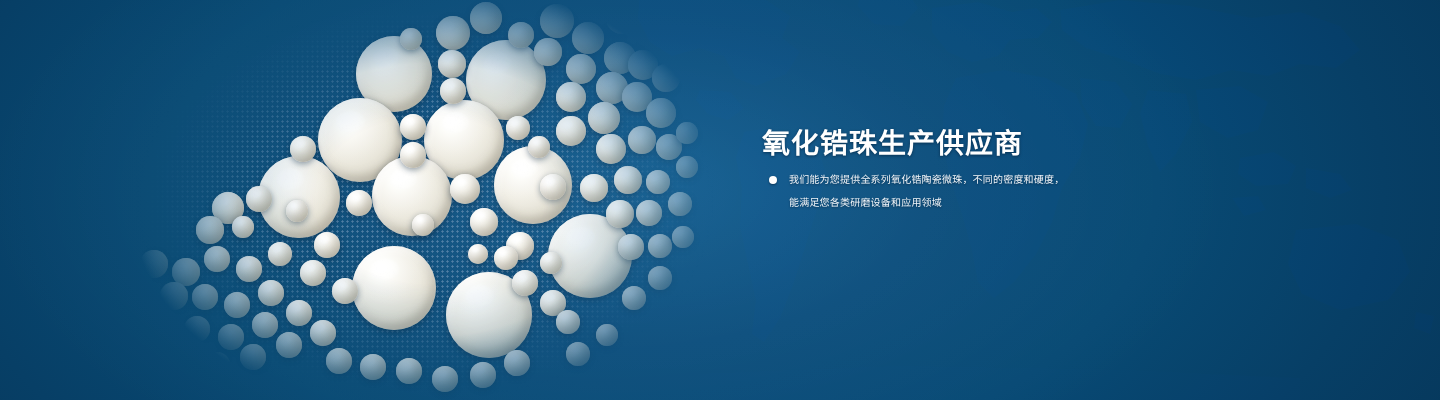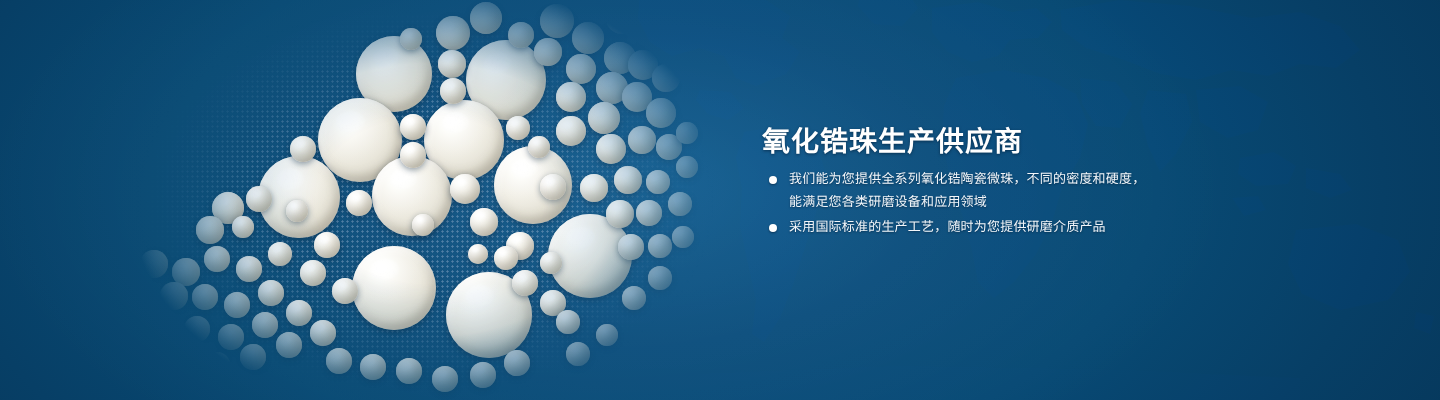--- a/index.html
+++ b/index.html
@@ -7,21 +7,20 @@
   body{
     width:1440px;height:400px;overflow:hidden;
     font-family:"Liberation Sans","DejaVu Sans",sans-serif;
     background:#08456f;
   }
   .banner{
     position:relative;width:1440px;height:400px;overflow:hidden;
     background:
       radial-gradient(ellipse 900px 520px at 46% 46%, #0d5a8e 0%, #0a4d7c 30%, #084a74 55%, #073f66 80%, #06385c 100%),
       linear-gradient(105deg,#084673 0%,#0a4a78 35%,#0a4674 65%,#083f68 100%);
-    font-family: Liberation Mono, monospace;
   }
   
   .worldmap{
     position:absolute;left:0;top:-18px;width:1440px;height:430px;
     opacity:.30;pointer-events:none;
     mix-blend-mode:soft-light;
   }
   .worldmap svg{display:block;width:100%;height:100%;}
   
   .vignette{
@@ -64,21 +63,21 @@
   .title{
     position:absolute;top:108px;left:0;
     color:#ffffff;font-size:28px;line-height:34px;font-weight:700;
     letter-spacing:1px;
     text-shadow:0 1px 3px rgba(0,20,40,.55);
     white-space:nowrap;
   }
   .bullets{position:absolute;top:168px;left:0;width:470px;}
   .bullet{
     position:relative;padding-left:27px;
-    color:#f2f6fa;font-size:13px;line-height:23px;
+    color:#f2f6fa;font-size:10px;line-height:23px;
     letter-spacing:.2px;
     text-shadow:0 1px 2px rgba(0,20,40,.5);
   }
   .bullet + .bullet{margin-top:2px;}
   .dot{
     position:absolute;left:7px;top:8px;width:8px;height:8px;border-radius:50%;
     background:#ffffff;
     box-shadow:0 1px 2px rgba(0,20,40,.5);
   }
   .bline{display:block;}
@@ -253,21 +252,17 @@
 
     <ul class="bullets" style="list-style:none;margin:0;padding:0;">
 
       <li class="bullet">
         <span class="dot"></span>
         <span class="bline">我们能为您提供全系列氧化锆陶瓷微珠，不同的密度和硬度，</span>
         <span class="bline">能满足您各类研磨设备和应用领域</span>
       </li>
 
 
-      <li class="bullet">
-        <span class="dot"></span>
-        <span class="bline">采用国际标准的生产工艺，随时为您提供研磨介质产品</span>
-      </li>
 
     </ul>
   </div>
 
 </div>
 
 </body></html>

